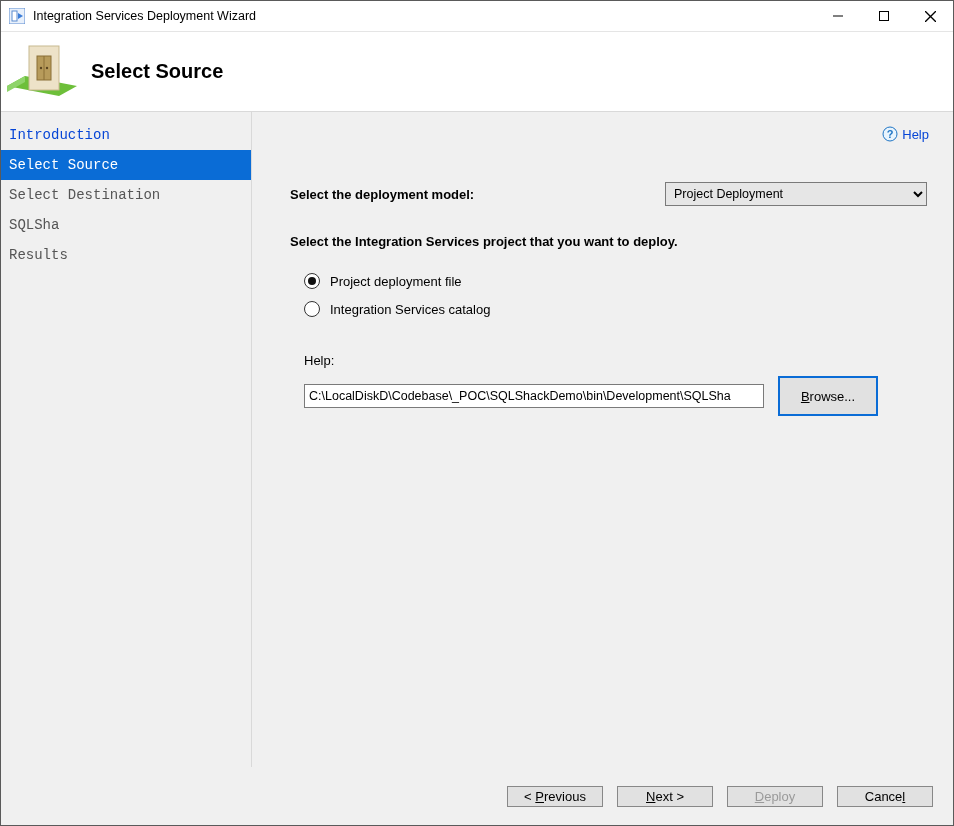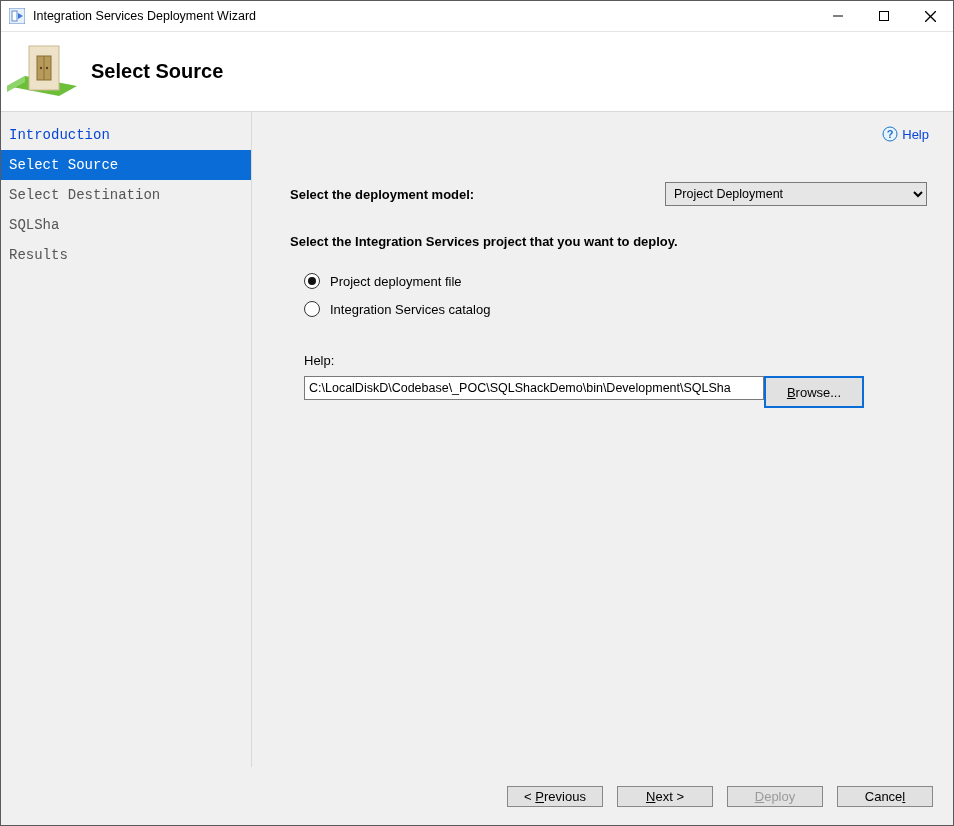--- a/index.html
+++ b/index.html
@@ -186,38 +186,38 @@
   .path-section {
     margin-top: 36px;
     margin-left: 14px;
   }
   .path-label {
     font-size: 13px;
     margin-bottom: 8px;
   }
   .path-row {
     display: flex;
-    align-items: flex-start;
-    gap: 0;
+    align-items: center;
+    gap: 14px;
   }
   .path-input {
     flex: 0 0 460px;
     width: 460px;
     height: 24px;
     border: 1px solid #7a7a7a;
     background: #fff;
     font-size: 12.5px;
     padding: 2px 4px;
     overflow: hidden;
     white-space: nowrap;
     color: #000;
   }
   .browse-btn {
     width: 100px;
-    height: 32px;
+    height: 40px;
     border: 2px solid #0a6cd6;
     background: #e1e1e1;
     font-size: 13px;
     display: flex;
     align-items: center;
     justify-content: center;
     cursor: pointer;
   }
   .browse-btn .u { text-decoration: underline; }
 

